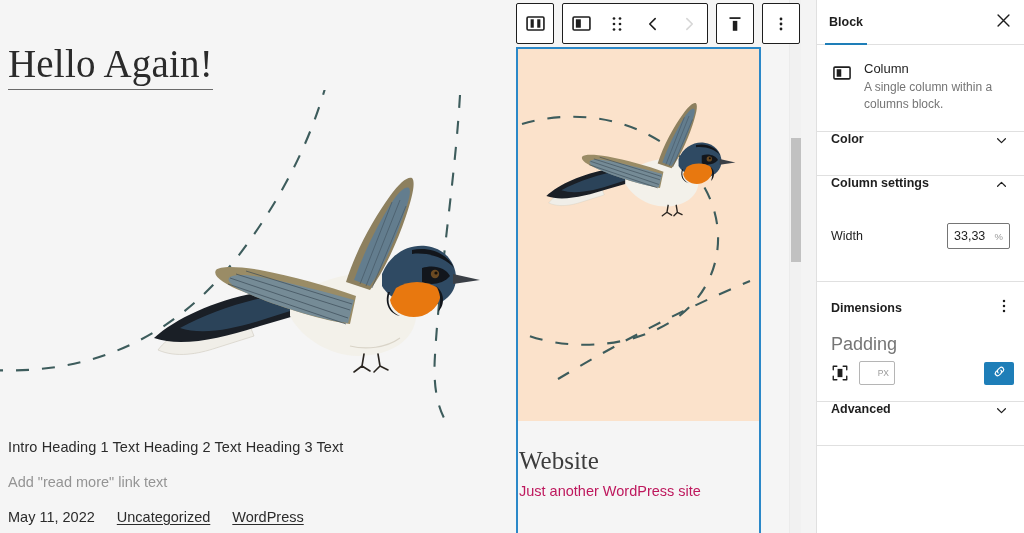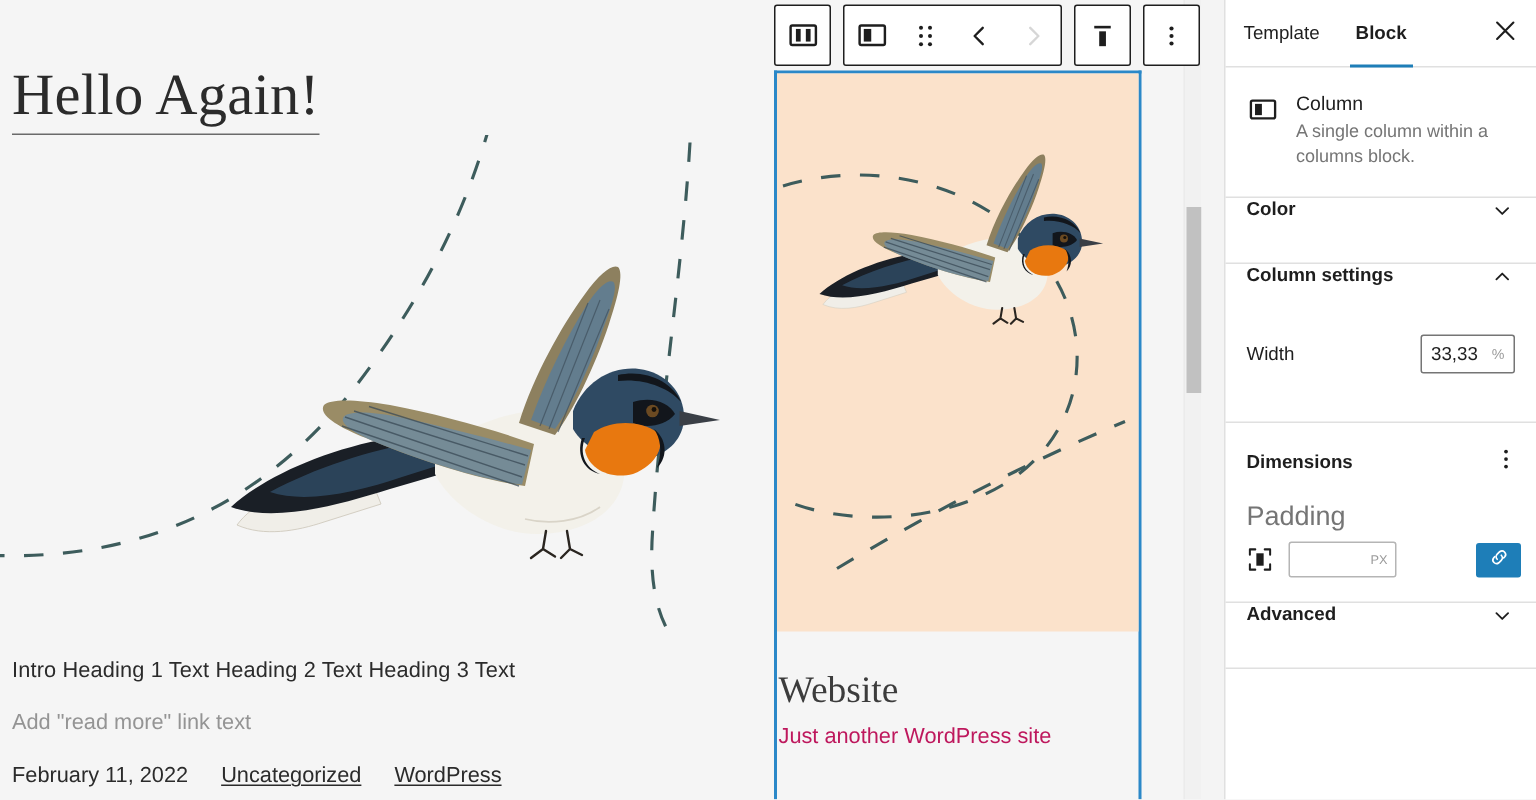--- a/index.html
+++ b/index.html
@@ -223,21 +223,21 @@
   .pad-label {
     padding: 8px 14px 6px 14px;
     font-size: 18px; color: #757575;
   }
   .pad-row {
     display: flex; align-items: center; gap: 8px;
     padding: 0 10px 16px 14px;
   }
   .pad-icon { flex: none; width: 20px; display:flex; align-items:center; }
   .pad-input {
-    width: 72px; height: 24px;
+    width: 36px; height: 24px;
     border: 1px solid #b5b5b5; border-radius: 2px;
     background: #fff; position: relative;
     display: flex; align-items: center;
   }
   .pad-input input {
     border:none; outline:none; background:transparent;
     width: 32px; padding-left: 5px;
     font-size: 12px; color:#1e1e1e;
     font-family: "Liberation Sans", sans-serif;
   }
@@ -323,21 +323,21 @@
                      M 228,204 L 230,216 M 230,216 L 224,222 M 230,216 L 238,220" fill="none" stroke="#2a2520" stroke-width="1.6" stroke-linecap="round"></path>
           </g>
         </svg>
       </div>
 
       <div class="meta-line" id="excerpt-line">Intro Heading 1 Text Heading 2 Text Heading 3 Text</div>
 
       <div class="meta-line" id="readmore-line">Add "read more" link text</div>
 
       <div class="meta-line" id="footer-meta">
-        <span>February 11, 2022</span>
+        <span>May 11, 2022</span>
         <span class="m-link">Uncategorized</span>
         <span class="m-link">WordPress</span>
       </div>
     </div>
 
     <div id="column-block">
       <div id="featured-image">
         <svg viewBox="0 0 241 372" preserveAspectRatio="none" aria-hidden="true">
 
           <path d="M 4,75 C 60,58 130,70 172,118 C 214,166 208,232 160,268
@@ -471,23 +471,20 @@
             </g>
           </svg>
         </span>
       </button>
     </div>
   </div>
 
   <aside id="sidebar">
 
     <div id="sidebar-tabs">
-      <button class="sb-tab">
-        <span>Template</span>
-      </button>
       <button class="sb-tab active">
         <span>Block</span>
       </button>
       <button id="sidebar-close">
         <span>
           <svg width="15" height="15" viewBox="0 0 16 16" aria-hidden="true">
             <path d="M2.2 2.2 L13.8 13.8 M13.8 2.2 L2.2 13.8" stroke="#1e1e1e" stroke-width="1.5" stroke-linecap="round"></path>
           </svg>
         </span>
       </button>

